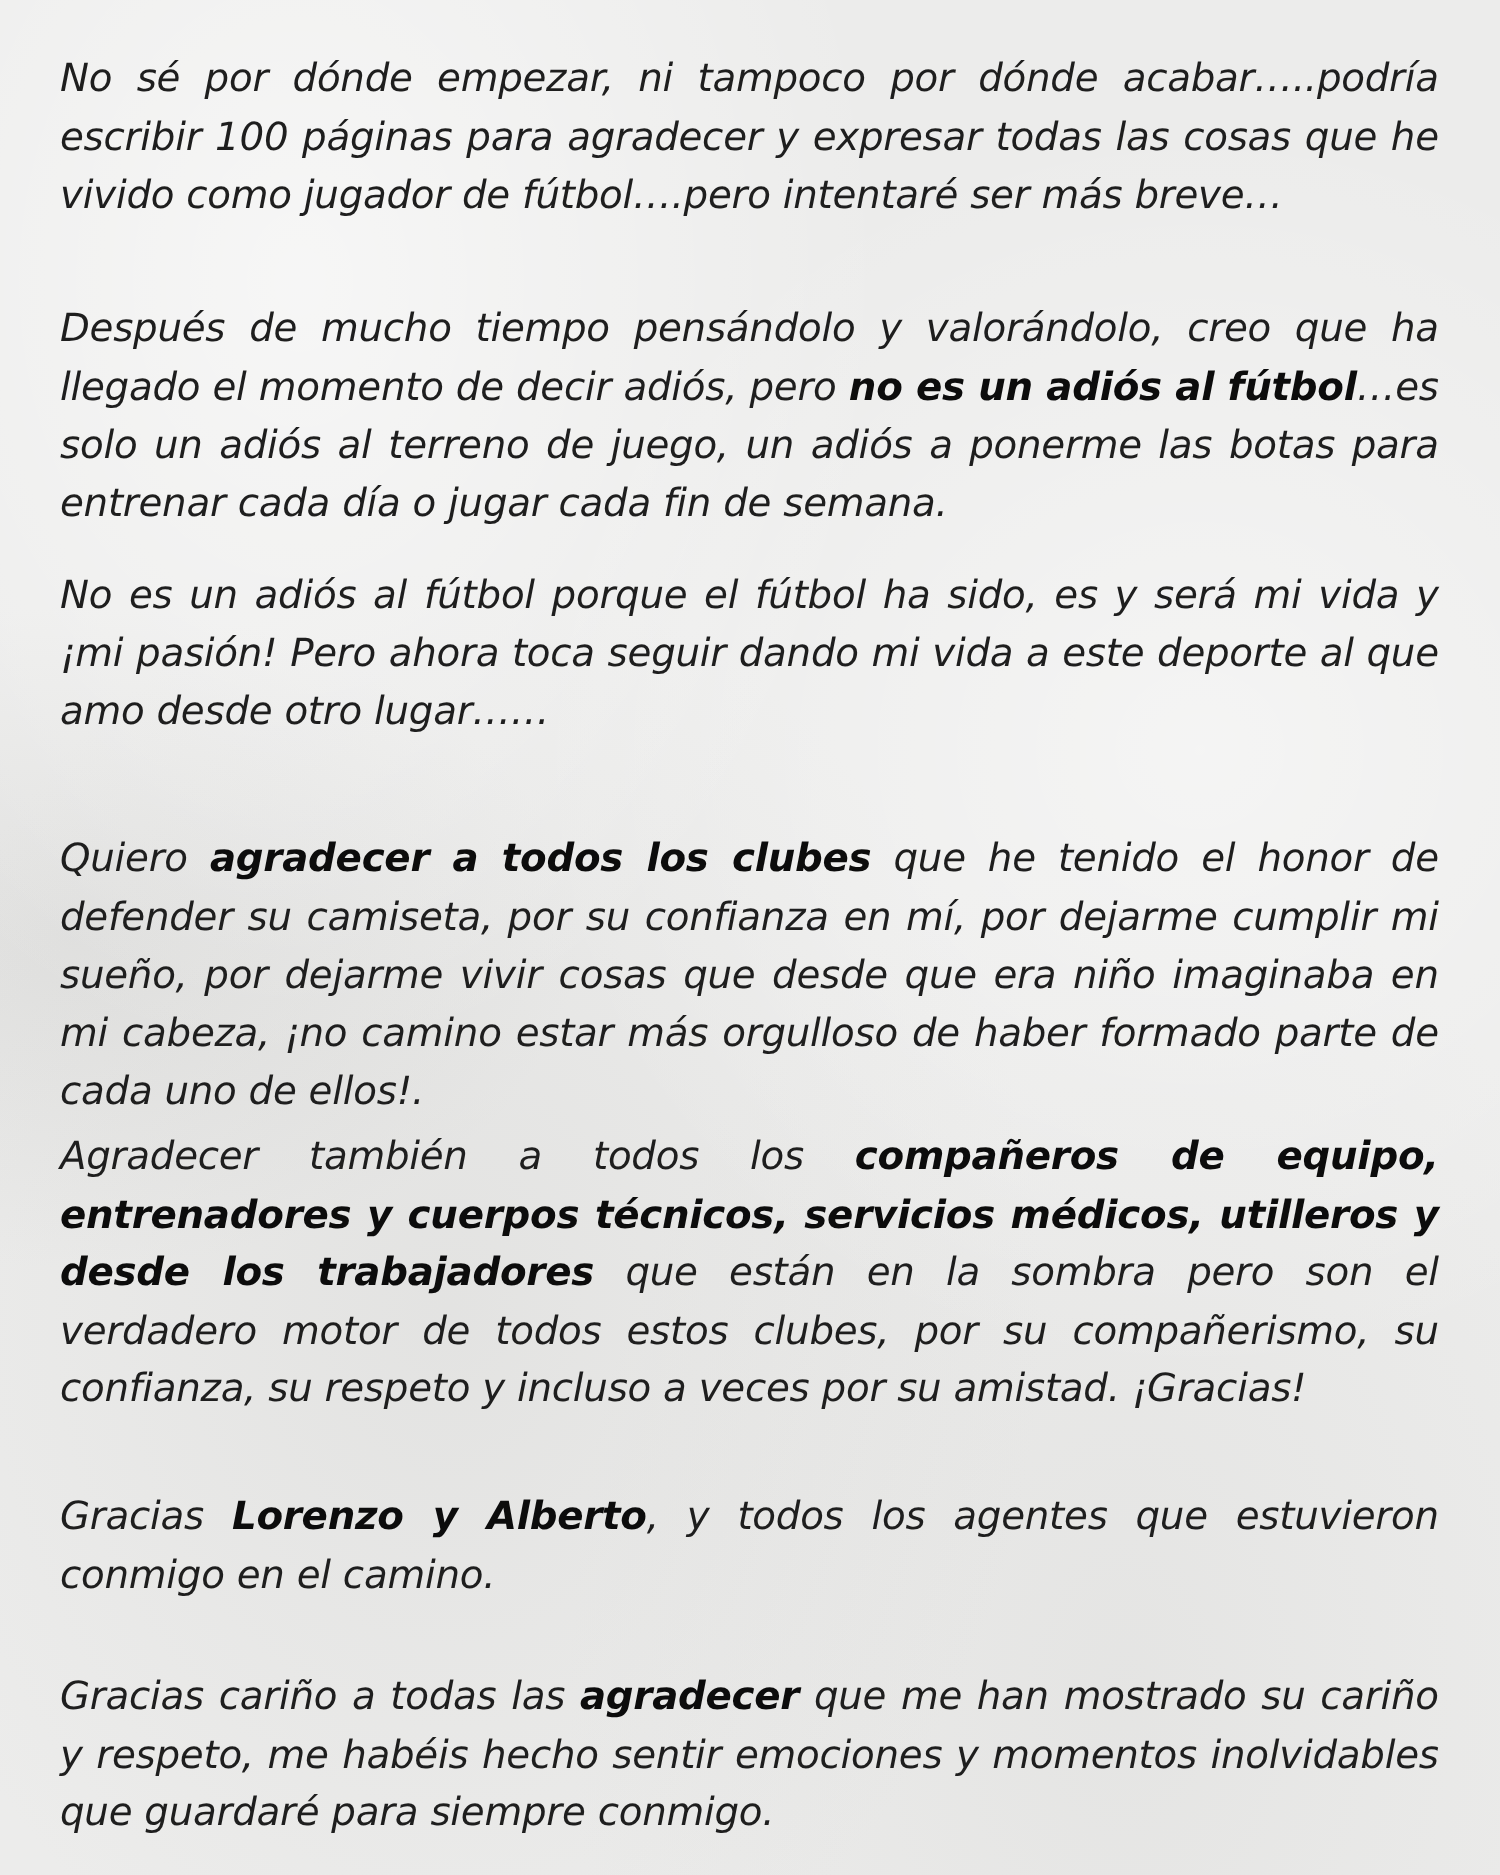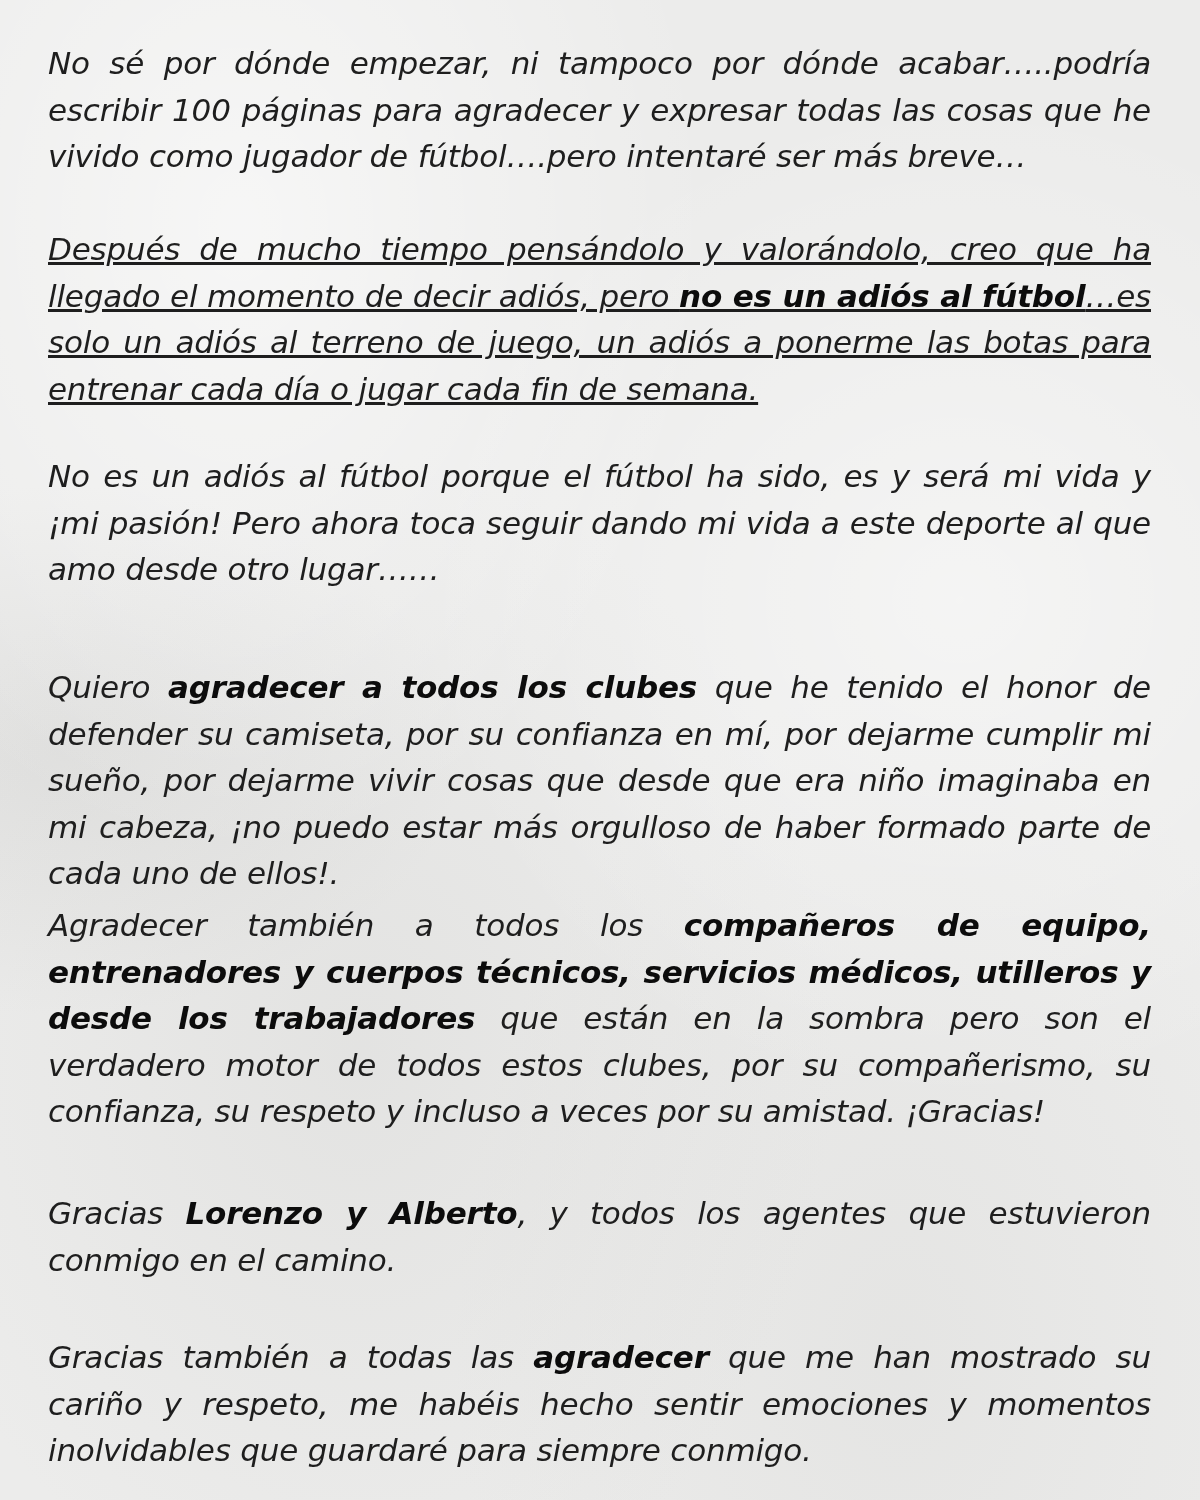--- a/index.html
+++ b/index.html
@@ -34,40 +34,40 @@
     color: #1e1e1e;
     text-align: justify;
     letter-spacing: -0.2px;
     word-spacing: 0px;
   }
   .para b {
     font-weight: bold;
     color: #0c0c0c;
   }
   .p1 { position: absolute; top: 0; }
-  .p2 { position: absolute; top: 186px; text-decoration: underline; }
+  .p2 { position: absolute; top: 200px; }
   .p3 { position: absolute; top: 413px; }
   .p4 { position: absolute; top: 624px; }
   .p5 { position: absolute; top: 862px; }
   .p6 { position: absolute; top: 1150px; font-style: italic; }
   .p7 { position: absolute; top: 1294px; }
   .para { width: 1103px; }
 </style>
 </head>
 <body>
 
 <div class="letter">
 
   <p class="para p1"><span>No sé por dónde empezar, ni tampoco por dónde acabar…..podría escribir 100 páginas para agradecer y expresar todas las cosas que he vivido como jugador de fútbol….pero intentaré ser más breve…</span></p>
 
   <p class="para p2"><span>Después de mucho tiempo pensándolo y valorándolo, creo que ha llegado el momento de decir adiós, pero </span><b>no es un adiós al fútbol</b><span>…es solo un adiós al terreno de juego, un adiós a ponerme las botas para entrenar cada día o jugar cada fin de semana.</span></p>
 
   <p class="para p3"><span>No es un adiós al fútbol porque el fútbol ha sido, es y será mi vida y ¡mi pasión! Pero ahora toca seguir dando mi vida a este deporte al que amo desde otro lugar……</span></p>
 
-  <p class="para p4"><span>Quiero </span><b>agradecer a todos los clubes</b><span> que he tenido el honor de defender su camiseta, por su confianza en mí, por dejarme cumplir mi sueño, por dejarme vivir cosas que desde que era niño imaginaba en mi cabeza, ¡no puedo estar más orgulloso de haber formado parte de cada uno de ellos!.</span></p>
+  <p class="para p4"><span>Quiero </span><b>agradecer a todos los clubes</b><span> que he tenido el honor de defender su camiseta, por su confianza en mí, por dejarme cumplir mi sueño, por dejarme vivir cosas que desde que era niño imaginaba en mi cabeza, ¡no camino estar más orgulloso de haber formado parte de cada uno de ellos!.</span></p>
 
   <p class="para p5"><span>Agradecer también a todos los </span><b>compañeros de equipo, entrenadores y cuerpos técnicos, servicios médicos, utilleros y desde los trabajadores</b><span> que están en la sombra pero son el verdadero motor de todos estos clubes, por su compañerismo, su confianza, su respeto y incluso a veces por su amistad. ¡Gracias!</span></p>
 
   <p class="para p6"><span>Gracias </span><b>Lorenzo y Alberto</b><span>, y todos los agentes que estuvieron conmigo en el camino.</span></p>
 
-  <p class="para p7"><span>Gracias también a todas las </span><b>agradecer</b><span> que me han mostrado su cariño y respeto, me habéis hecho sentir emociones y momentos inolvidables que guardaré para siempre conmigo.</span></p>
+  <p class="para p7"><span>Gracias cariño a todas las </span><b>agradecer</b><span> que me han mostrado su cariño y respeto, me habéis hecho sentir emociones y momentos inolvidables que guardaré para siempre conmigo.</span></p>
 
 </div>
 
 </body></html>

